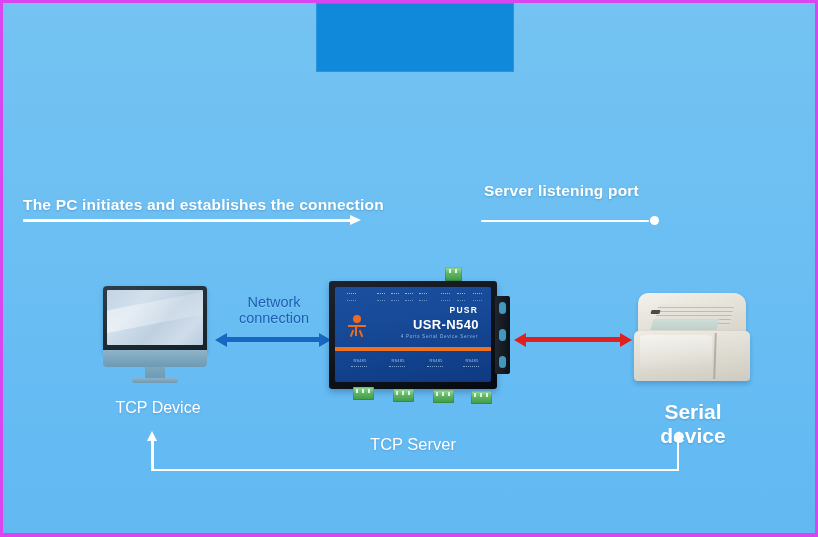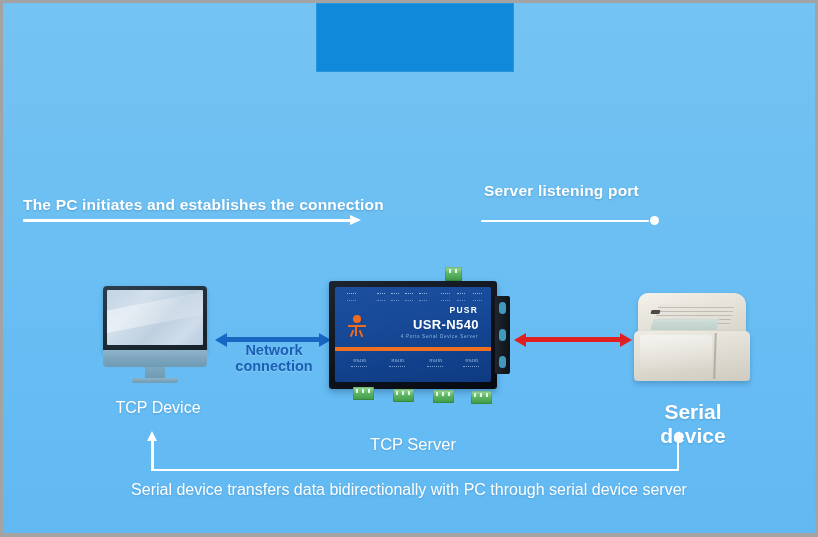--- a/index.html
+++ b/index.html
@@ -11,21 +11,21 @@
     width: 818px;
     height: 537px;
     font-family: "Liberation Sans", sans-serif;
     overflow: hidden;
   }
 
   #stage {
     position: relative;
     width: 818px;
     height: 537px;
-    background: #a3a3a3;
+    background: #d946ef;
     overflow: hidden;
   }
 
   
   #canvas {
     position: absolute;
     left: 3px;
     top: 3px;
     width: 812px;
     height: 530px;
@@ -175,24 +175,23 @@
 
   
   #net-label {
     position: absolute;
     left: 216px;
     top: 291px;
     width: 110px;
     text-align: center;
     color: #1a5fb4;
     font-size: 14.5px;
-    font-weight: bold;
+    font-weight: normal;
     line-height: 16px;
     text-shadow: 0 1px 1px rgba(255,255,255,0.25);
-    margin-top: 48px;
   }
   #net-arrow {
     position: absolute;
     left: 212px;
     top: 330px;
     width: 116px;
     height: 14px;
   }
   #net-arrow .bar {
     position: absolute;
@@ -714,16 +713,15 @@
     <div id="label-tcp-server">TCP Server</div>
 
     <div id="bracket">
       <div class="hbar"></div>
       <div class="vl"></div>
       <div class="vr"></div>
       <div class="al"></div>
       <div class="ar"></div>
     </div>
 
-    <div id="caption">Serial device transfers data bidirectionally with PC through serial device server</div>
 
   </div>
 </div>
 
 </body></html>

